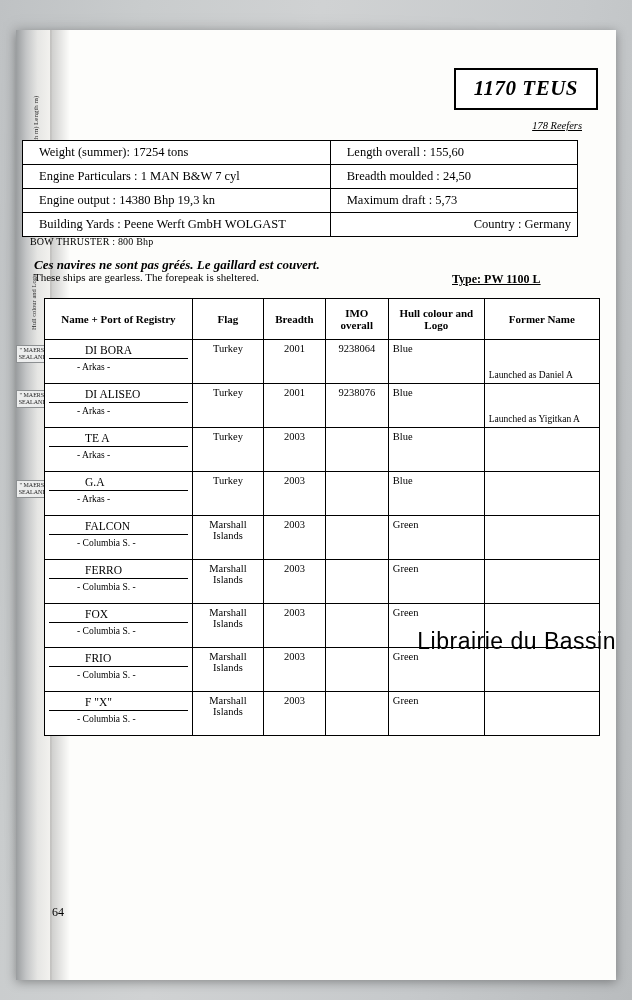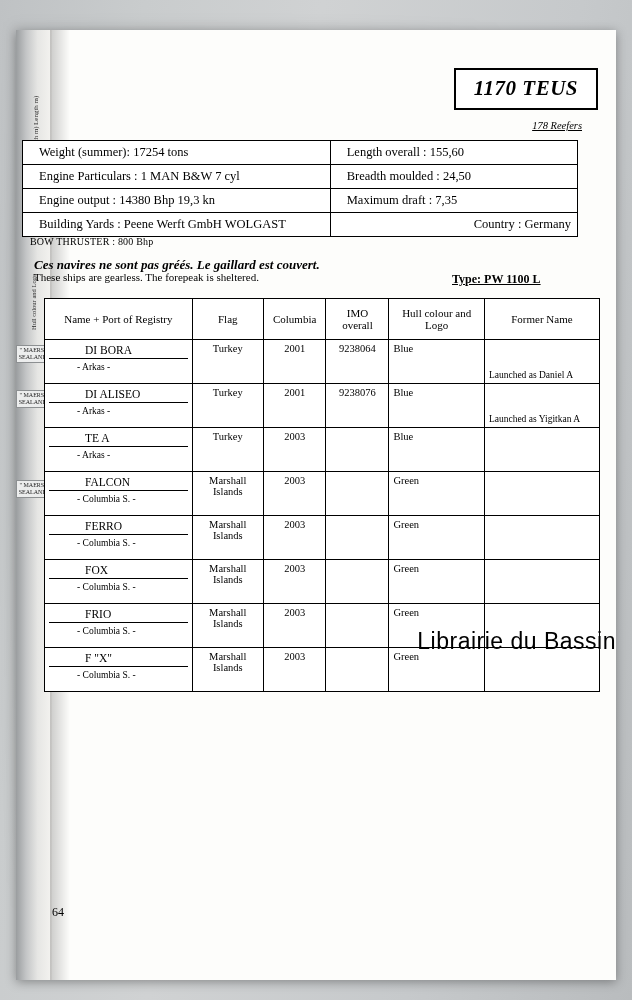--- a/index.html
+++ b/index.html
@@ -118,21 +118,21 @@
     background:#fff;
   }
   .vessels th,.vessels td{
     border:1px solid #000;
     font-size:10.5px;
     padding:3px 4px;
     vertical-align:top;
     background:#fff;
   }
   .vessels th{
-    font-weight:normal;
+    font-weight:bold;
     text-align:center;
     font-size:11px;
     height:34px;
     vertical-align:middle;
   }
   .c-name{width:152px;}
   .c-flag{width:68px;text-align:center;}
   .c-del{width:56px;text-align:center;}
   .c-imo{width:58px;text-align:center;}
   .c-hull{width:100px;}
@@ -218,21 +218,21 @@
             <span class="sp-val">24,50</span>
           </td>
         </tr>
         <tr>
           <td class="l">
             <span class="sp-label">Engine output :</span>
             <span class="sp-val">14380  Bhp          19,3 kn</span>
           </td>
           <td class="r">
             <span class="sp-label">Maximum draft :</span>
-            <span class="sp-val">7,35</span>
+            <span class="sp-val">5,73</span>
           </td>
         </tr>
         <tr>
           <td class="l">
             <span class="sp-label">Building Yards :</span>
             <span class="sp-val">Peene  Werft   GmbH   WOLGAST</span>
           </td>
           <td class="r" style="text-align:right;">
             <span class="sp-label">Country :</span>
             <span class="sp-val">Germany</span>
@@ -244,21 +244,21 @@
       <div class="bow">BOW THRUSTER : 800 Bhp</div>
       <div class="note-fr">Ces navires ne sont pas gréés. Le gaillard est couvert.</div>
       <div class="note-en">These ships are gearless. The forepeak is sheltered.</div>
       <div class="type-label">Type: PW 1100 L</div>
 
       <table class="vessels">
         <thead>
           <tr>
             <th class="c-name">Name + Port  of  Registry</th>
             <th class="c-flag">Flag</th>
-            <th class="c-del">Columbia</th>
+            <th class="c-del">Breadth</th>
             <th class="c-imo">
               <div>IMO overall</div>
             </th>
             <th class="c-hull">Hull colour and  Logo</th>
             <th class="c-former">Former Name</th>
           </tr>
         </thead>
         <tbody>
           <tr>
             <td class="name">
@@ -291,20 +291,32 @@
               <span class="owner">- Arkas -</span>
             </td>
             <td class="flag">Turkey</td>
             <td class="del">2003</td>
             <td class="imo"></td>
             <td class="hull">Blue</td>
             <td class="former"></td>
           </tr>
           <tr>
             <td class="name">
+              <span class="main">G.A</span>
+              <span class="name-rule"></span>
+              <span class="owner">- Arkas -</span>
+            </td>
+            <td class="flag">Turkey</td>
+            <td class="del">2003</td>
+            <td class="imo"></td>
+            <td class="hull">Blue</td>
+            <td class="former"></td>
+          </tr>
+          <tr>
+            <td class="name">
               <span class="main">FALCON</span>
               <span class="name-rule"></span>
               <span class="owner">- Columbia S. -</span>
             </td>
             <td class="flag">Marshall Islands</td>
             <td class="del">2003</td>
             <td class="imo"></td>
             <td class="hull">Green</td>
             <td class="former"></td>
           </tr>

